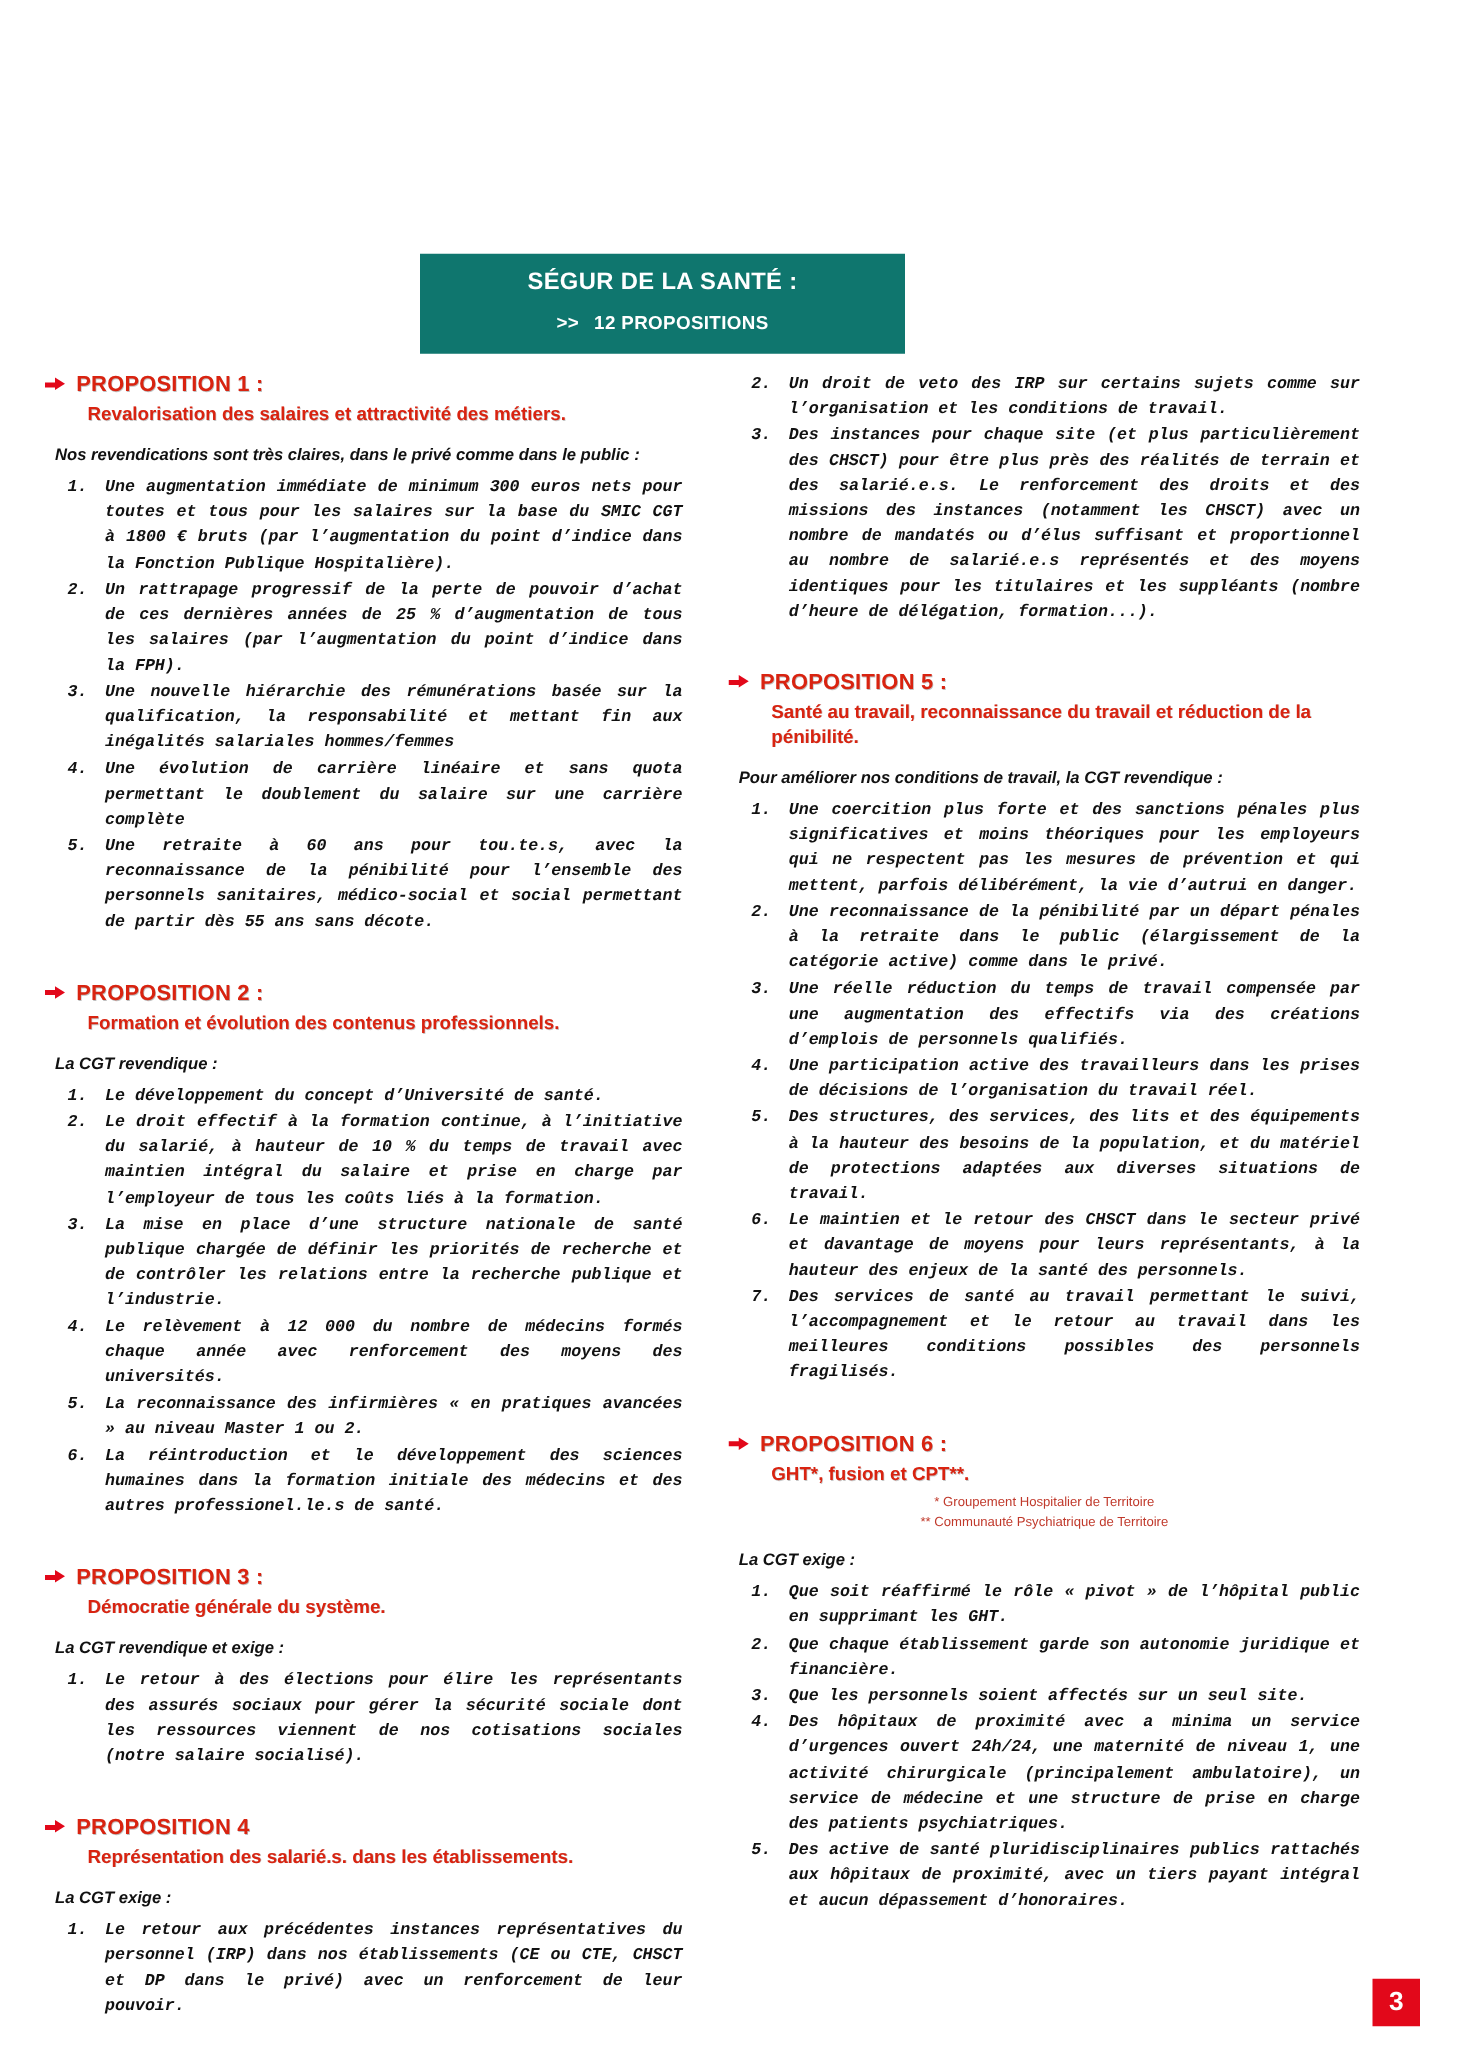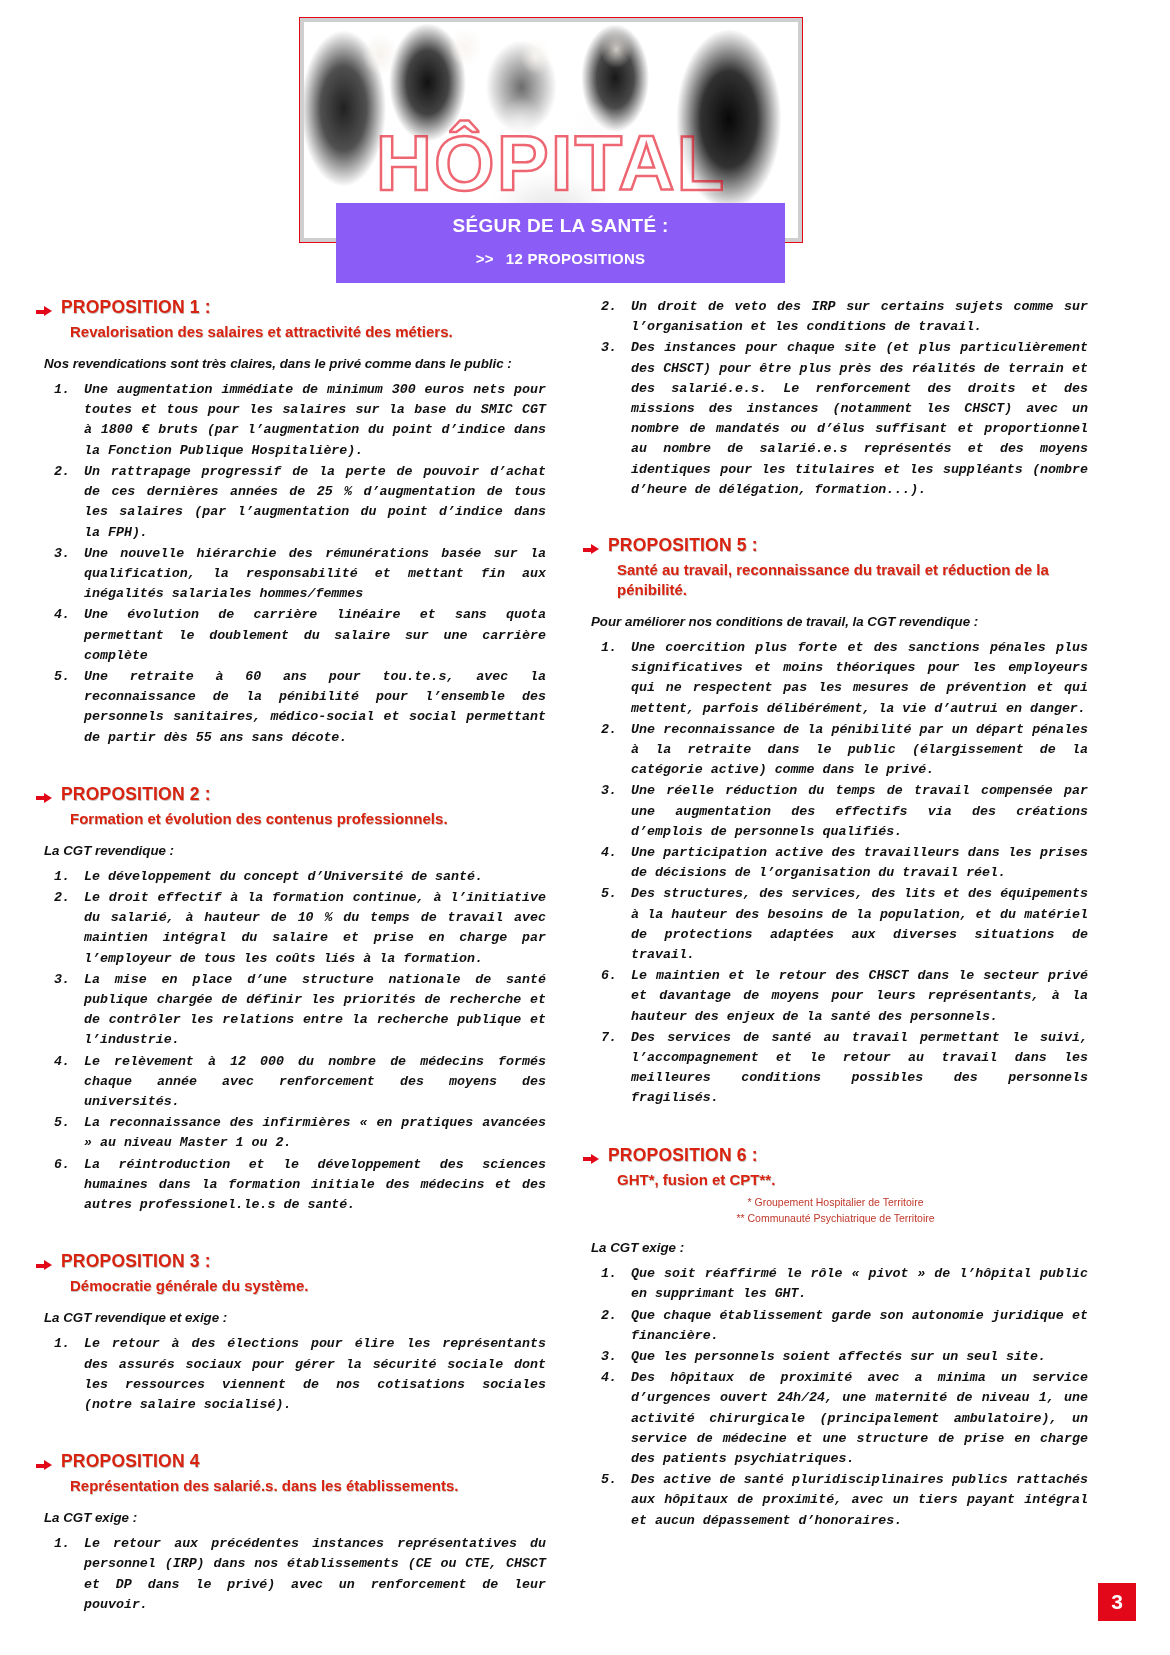--- a/index.html
+++ b/index.html
@@ -50,22 +50,22 @@
     text-align:center;
     font-family:"Liberation Sans", sans-serif;
     font-size:78px;font-weight:bold;letter-spacing:2px;
     color:rgba(255,255,255,0.10);
     -webkit-text-stroke:2.5px rgba(226,8,26,0.62);
     text-shadow:0 2px 3px rgba(255,255,255,.45);
     line-height:1;
     user-select:none;
   }
   .red-banner{
-    position:absolute;left:37px;top:186px;width:449px;height:80px;
-    background:#8b5cf6;
+    position:absolute;left:37px;top:186px;width:388px;height:80px;
+    background:#0f766e;
     color:#ffffff;
     text-align:center;
   }
   .banner-title{
     font-size:19px;font-weight:bold;letter-spacing:.3px;
     padding-top:12px;
   }
   .banner-sub{
     font-size:15px;font-weight:bold;letter-spacing:.3px;
     padding-top:13px;
@@ -82,21 +82,21 @@
 
   
   .prop{margin-bottom:2px;}
   .prop-title{
     color:#d92310;
     font-weight:bold;
     font-size:17.5px;
     letter-spacing:.2px;
     margin:0 0 4px 0;
     text-shadow:0.6px 0.6px 0 rgba(0,0,0,.25);
-    display:flex;align-items:flex-end;gap:8px;
+    display:flex;align-items:center;gap:8px;
   }
   .arrow-ico{
     display:inline-block;width:17px;height:13px;flex:0 0 auto;position:relative;
   }
   .arrow-ico::before{
     content:"";position:absolute;left:0;top:4.5px;width:10px;height:4px;background:#e2081a;
   }
   .arrow-ico::after{
     content:"";position:absolute;left:8px;top:1px;width:0;height:0;
     border-top:5.5px solid transparent;border-bottom:5.5px solid transparent;border-left:8px solid #e2081a;
@@ -147,25 +147,20 @@
     width:38px;height:38px;
     background:#e2081a;color:#fff;
     font-size:21px;font-weight:bold;
     display:flex;align-items:center;justify-content:center;
   }
 </style>
 </head>
 <body>
 
 <div class="header-wrap">
-  <div class="photo-frame">
-    <div class="photo-inner"></div>
-    <div class="photo-people"></div>
-    <div class="hopital-word">HÔPITAL</div>
-  </div>
   <div class="red-banner">
     <div class="banner-title">SÉGUR DE LA SANTÉ :</div>
     <div class="banner-sub">
       <span class="chev">&gt;&gt;</span><span>12 PROPOSITIONS</span>
     </div>
   </div>
 </div>
 
 <div class="col col-left">
 

